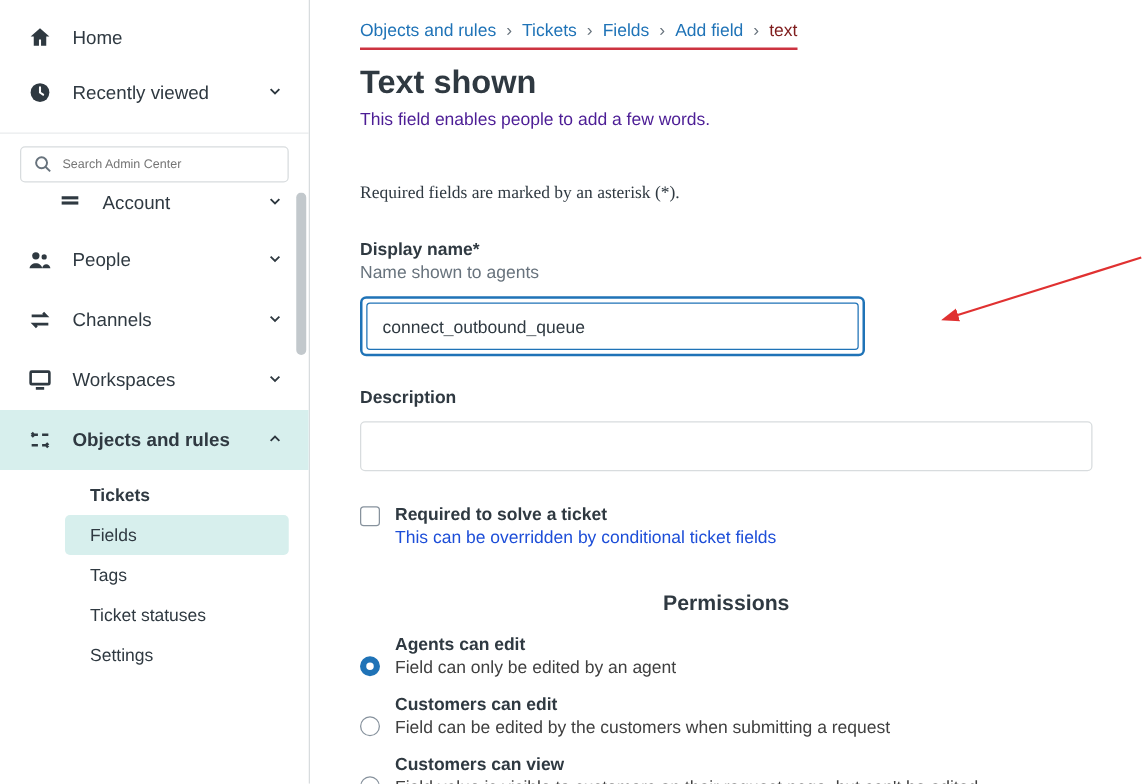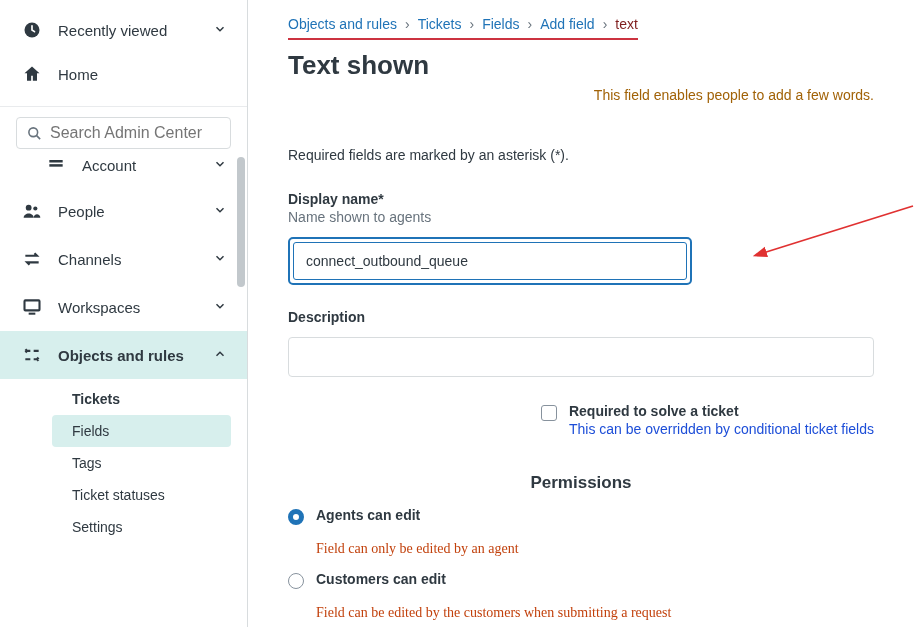--- a/index.html
+++ b/index.html
@@ -7,86 +7,86 @@
   .sidebar { width: 248px; border-right: 1px solid #d8dcde; display: flex; flex-direction: column; background: #fff; position: relative; }
   .sidebar-top { padding: 8px 0; }
   .nav-row { display: flex; align-items: center; padding: 12px 20px; cursor: pointer; }
   .nav-row .icon-box { width: 24px; display: flex; align-items: center; justify-content: center; margin-right: 14px; color: #2f3941; }
   .nav-row .label { font-size: 15px; color: #2f3941; }
   .nav-row .chev { margin-left: auto; color: #2f3941; }
   .hr { height: 1px; background: #e9ebed; margin: 2px 0 10px 0; }
   .search-wrap { padding: 0 16px 8px 16px; }
   .search-box { display: flex; align-items: center; border: 1px solid #d8dcde; border-radius: 4px; padding: 6px 10px; color: #68737d; }
   .search-box svg { margin-right: 8px; flex-shrink: 0; }
-  .search-box input { border: none; outline: none; font-size: 16px; color: #68737d; width: 100%; background: transparent; }
+  .search-box input { border: none; outline: none; font-size: 10px; color: #68737d; width: 100%; background: transparent; }
   .scroll-area { flex: 1; overflow-y: auto; position: relative; }
   .scrollbar { position: absolute; right: 0; top: 0; bottom: 0; width: 12px; background: transparent; }
   .scrollbar-thumb { position: absolute; right: 2px; width: 8px; top: 0; height: 130px; background: #c2c8cc; border-radius: 4px; }
   .section-row { display: flex; align-items: center; padding: 14px 20px; cursor: pointer; }
   .section-row .icon-box { width: 24px; display: flex; align-items: center; justify-content: center; margin-right: 14px; }
   .section-row .label { font-size: 15px; }
   .section-row .chev { margin-left: auto; }
   .section-row.active { background: #d7efed; font-weight: 600; }
   .section-row.cut { padding-top: 2px; padding-bottom: 12px; margin-top: -4px; padding-left: 44px; }
   .sub-list { padding: 4px 0 4px 0; }
   .sub-item { padding: 8px 12px 8px 20px; margin: 0 16px 0 52px; font-size: 14px; color: #2f3941; border-radius: 4px; cursor: pointer; }
   .sub-item.bold { font-weight: 700; }
   .sub-item.selected { background: #d7efed; }
   .main { flex: 1; padding: 12px 40px 0 40px; overflow-y: auto; position: relative; }
   .breadcrumbs { display: flex; align-items: center; gap: 8px; font-size: 14px; padding: 4px 0 6px 0; border-bottom: 2px solid #cc3340; width: fit-content; }
   .bc-link { color: #1f73b7; }
   .bc-sep { color: #68737d; }
   .bc-current { color: #7f1d1d; text-align: center; }
   h1 { font-size: 26px; font-weight: 600; margin-top: 10px; color: #2f3941; }
-  .subtitle { font-size: 14px; color: #a16207; margin-top: 6px; text-align: right; }
-  .req-note { margin-top: 44px; font-size: 14px; color: #2f3941; }
+  .subtitle { font-size: 14px; color: #4c1d95; margin-top: 6px; }
+  .req-note { margin-top: 44px; font-size: 14px; color: #2f3941; font-family: Liberation Serif, serif; }
   .field-label { font-weight: 700; font-size: 14px; margin-top: 28px; }
   .field-help { font-size: 14px; color: #68737d; margin-top: 2px; }
   .input-wrap { margin-top: 12px; }
   .focused-input { border: 2px solid #1f73b7; border-radius: 5px; padding: 3px; }
   .text-input { width: 100%; border: 1px solid #1f73b7; border-radius: 3px; padding: 10px 12px; font-size: 14px; color: #2f3941; outline: none; }
   .plain-input { width: 100%; border: 1px solid #d8dcde; border-radius: 4px; padding: 10px 12px; font-size: 14px; height: 40px; }
-  .checkbox-row { display: flex; align-items: flex-start; margin-top: 26px; gap: 12px; justify-content: flex-end; }
+  .checkbox-row { display: flex; align-items: flex-start; margin-top: 26px; gap: 12px; }
   .checkbox { width: 16px; height: 16px; border: 1px solid #87929d; border-radius: 3px; margin-top: 2px; flex-shrink: 0; }
   .checkbox-label { font-weight: 700; font-size: 14px; }
   .checkbox-help { font-size: 14px; color: #1d4ed8; margin-top: 2px; }
   .section-title { font-size: 17px; font-weight: 600; margin-top: 36px; text-align: center; }
-  .radio-row { display: flex; align-items: flex-start; gap: 12px; margin-top: 14px; }
+  .radio-row { display: flex; align-items: flex-end; gap: 12px; margin-top: 14px; }
   .radio { width: 16px; height: 16px; border: 1px solid #87929d; border-radius: 50%; margin-top: 2px; flex-shrink: 0; display: flex; align-items: center; justify-content: center; }
   .radio.checked { border: 5px solid #1f73b7; }
   .radio-label { font-weight: 700; font-size: 14px; }
-  .radio-help { font-size: 14px; color: #c2410c; margin-top: 18px; font-family: Liberation Serif, serif; }
+  .radio-help { font-size: 14px; color: #404040; margin-top: 2px; }
   svg.arrow { position: absolute; top: 198px; left: 505px; pointer-events: none; }
 </style>
 </head>
 <body>
 
 <div class="sidebar">
   <div class="sidebar-top">
     <div class="nav-row">
       <span class="icon-box">
         <svg width="20" height="20" viewBox="0 0 24 24" fill="#2f3941">
+            <path d="M12 3l9 8h-3v9h-5v-6H11v6H6v-9H3l9-8z"></path>
+          </svg>
+      </span>
+      <span class="label">Home</span>
+    </div>
+    <div class="nav-row">
+      <span class="icon-box">
+        <svg width="20" height="20" viewBox="0 0 24 24" fill="#2f3941">
             <circle cx="12" cy="12" r="9"></circle>
             <path d="M12 7v5l3 2" stroke="#fff" stroke-width="2" fill="none" stroke-linecap="round"></path>
           </svg>
       </span>
       <span class="label">Recently viewed</span>
       <span class="chev">
         <svg width="14" height="14" viewBox="0 0 24 24" fill="none" stroke="#2f3941" stroke-width="2.5">
             <polyline points="6 9 12 15 18 9"></polyline>
           </svg>
       </span>
-    </div>
-    <div class="nav-row">
-      <span class="icon-box">
-        <svg width="20" height="20" viewBox="0 0 24 24" fill="#2f3941">
-            <path d="M12 3l9 8h-3v9h-5v-6H11v6H6v-9H3l9-8z"></path>
-          </svg>
-      </span>
-      <span class="label">Home</span>
     </div>
   </div>
   <div class="hr"></div>
   <div class="search-wrap">
     <div class="search-box">
       <svg width="15" height="15" viewBox="0 0 24 24" fill="none" stroke="#68737d" stroke-width="2.5">
           <circle cx="10" cy="10" r="7"></circle>
           <line x1="21" y1="21" x2="15" y2="15"></line>
         </svg>
       <input type="text" placeholder="Search Admin Center" style="">

